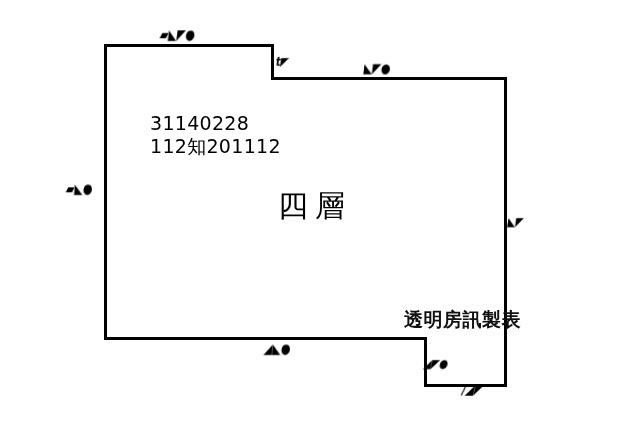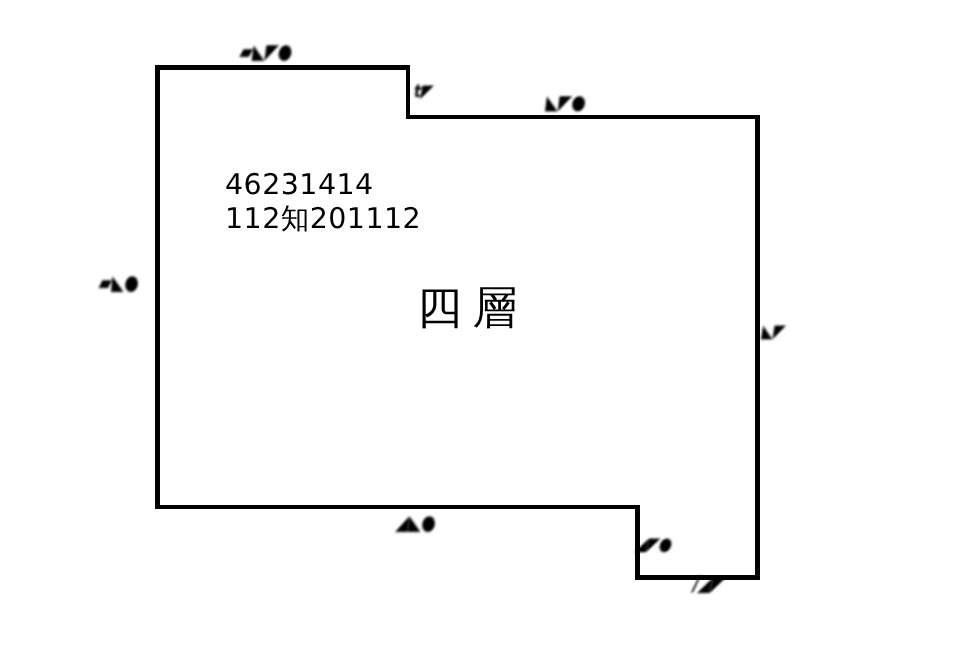--- a/index.html
+++ b/index.html
@@ -74,25 +74,26 @@
 </style>
 </head>
 <body>
 
 <div id="page">
 
   <svg id="plan-svg" viewBox="0 0 640 442">
     <polygon id="outline-polygon" points="105,45 272,45 272,78 505,78 505,385 425,385 425,338 105,338" fill="none" stroke="#000000" stroke-width="3" stroke-linejoin="miter" stroke-linecap="square" shape-rendering="crispEdges"></polygon>
   </svg>
 
-  <div class="txt" id="parcel-id-text">46231414
+  <div class="txt" id="parcel-id-text">31140228
 112知201112</div>
 
   <div class="txt" id="floor-label-text">四層</div>
 
+  <div class="txt" id="watermark-text">透明房訊製表</div>
 
   <div class="dim" id="dim-top-wall">▰◣◤●</div>
 
   <div class="dim" id="dim-step-riser">t◤</div>
 
   <div class="dim" id="dim-top-right">◣◤●</div>
 
   <div class="dim" id="dim-left-wall">▰◣●</div>
 
   <div class="dim" id="dim-right-wall">◣◤</div>

